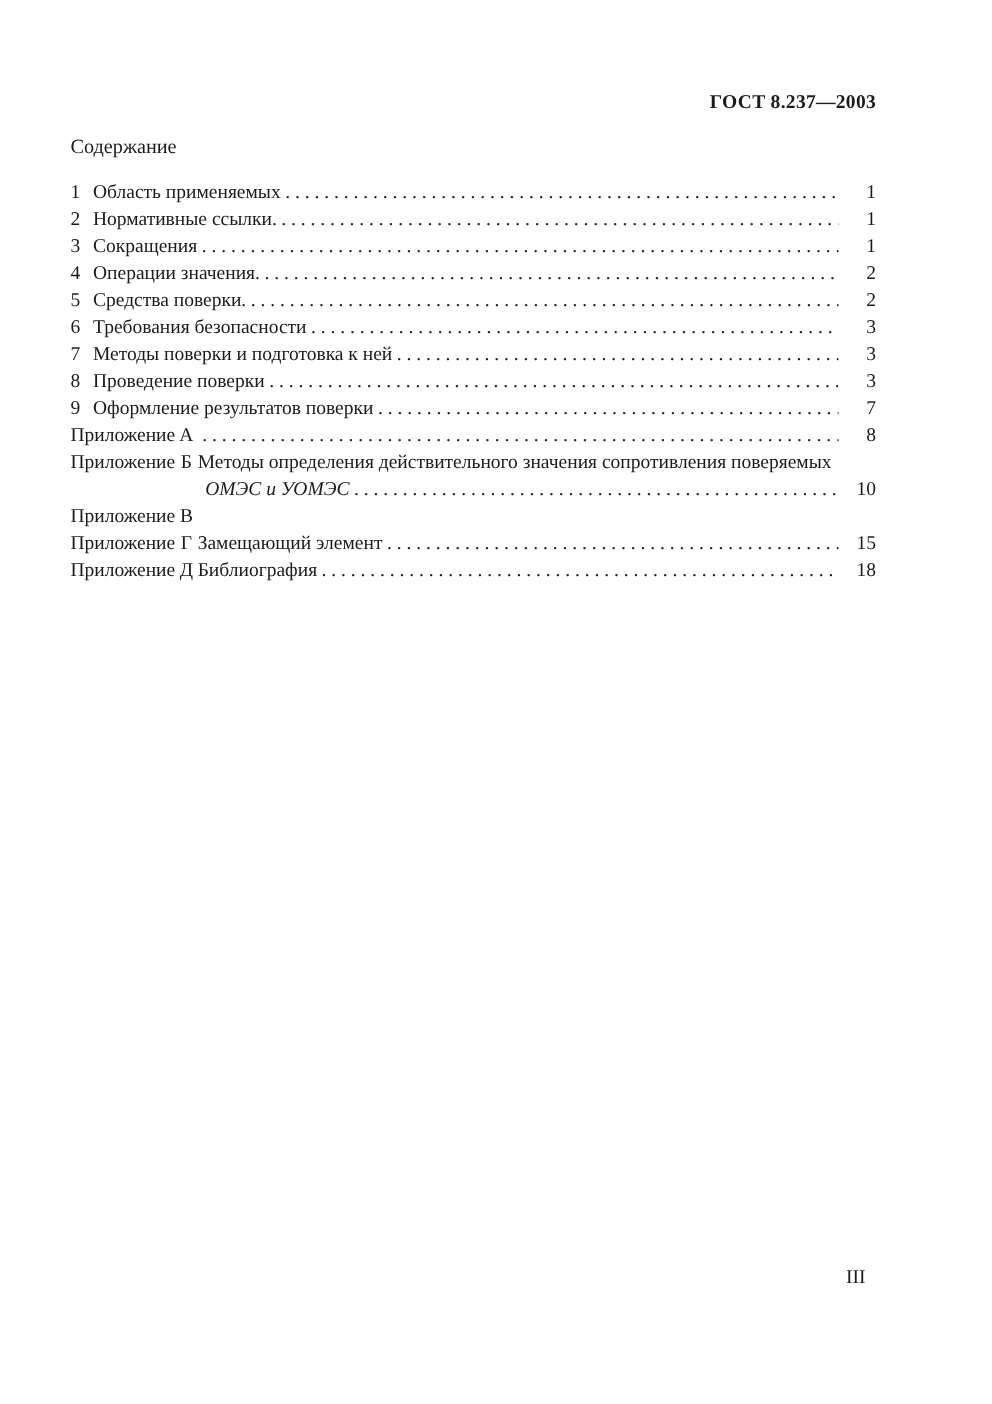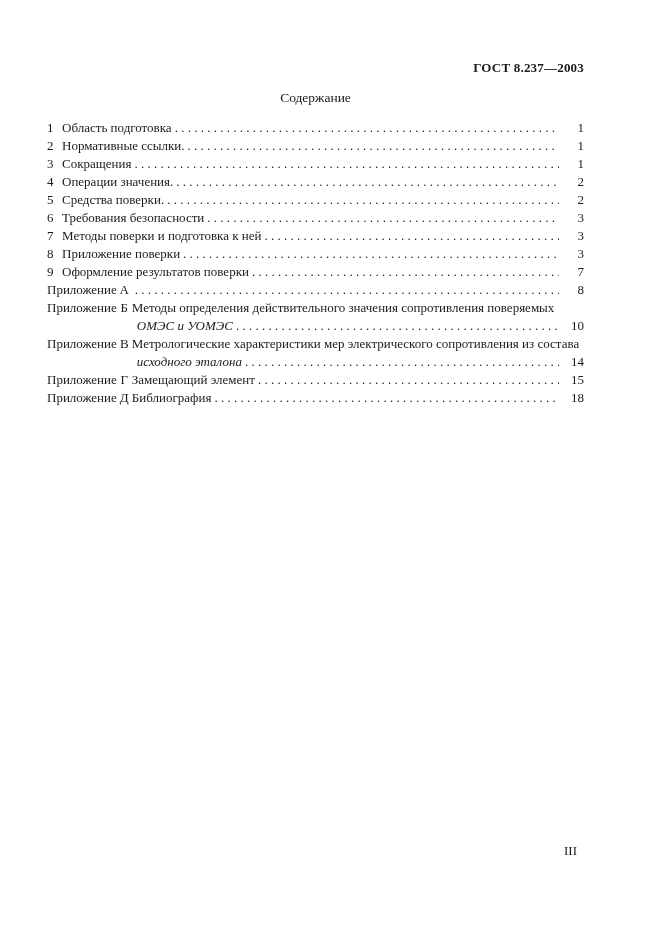--- a/index.html
+++ b/index.html
@@ -18,21 +18,21 @@
     overflow: hidden;
   }
   .doc-header {
     text-align: right;
     font-weight: bold;
     font-size: 13px;
     line-height: 18px;
     letter-spacing: 0.2px;
   }
   .toc-title {
-    text-align: center;
+    text-align: left;
     font-size: 13.5px;
     line-height: 18px;
     margin-top: 12px;
   }
   .toc { margin-top: 12px; font-size: 13px; }
   .row { display: flex; line-height: 18px; }
   .num { flex: 0 0 15px; }
   .txt { flex: 0 0 auto; white-space: nowrap; }
   .fill {
     flex: 1 1 auto;
@@ -65,21 +65,21 @@
 <div class="page">
 
   <div class="doc-header">ГОСТ 8.237—2003</div>
 
   <div class="toc-title">Содержание</div>
 
   <div class="toc">
 
     <div class="row">
       <span class="num">1</span>
-      <span class="txt">Область подготовка</span>
+      <span class="txt">Область применяемых</span>
       <span class="fill"></span>
       <span class="pg">1</span>
     </div>
     <div class="row">
       <span class="num">2</span>
       <span class="txt">Нормативные ссылки.</span>
       <span class="fill"></span>
       <span class="pg">1</span>
     </div>
     <div class="row">
@@ -107,21 +107,21 @@
       <span class="pg">3</span>
     </div>
     <div class="row">
       <span class="num">7</span>
       <span class="txt">Методы поверки и подготовка к ней</span>
       <span class="fill"></span>
       <span class="pg">3</span>
     </div>
     <div class="row">
       <span class="num">8</span>
-      <span class="txt">Приложение поверки</span>
+      <span class="txt">Проведение поверки</span>
       <span class="fill"></span>
       <span class="pg">3</span>
     </div>
     <div class="row">
       <span class="num">9</span>
       <span class="txt">Оформление результатов поверки</span>
       <span class="fill"></span>
       <span class="pg">7</span>
     </div>
 
@@ -141,28 +141,20 @@
           <span class="cont">ОМЭС и УОМЭС</span>
           <span class="fill"></span>
           <span class="pg">10</span>
         </div>
       </div>
     </div>
 
     <div class="row">
       <span class="alabel">Приложение</span>
       <span class="aletter">В</span>
-      <div class="abody">
-        <div class="aline1">Метрологические характеристики мер электрического сопротивления из состава</div>
-        <div class="aline2">
-          <span class="cont">исходного эталона</span>
-          <span class="fill"></span>
-          <span class="pg">14</span>
-        </div>
-      </div>
     </div>
 
     <div class="row">
       <span class="alabel">Приложение</span>
       <span class="aletter">Г</span>
       <span class="txt">Замещающий элемент</span>
       <span class="fill"></span>
       <span class="pg">15</span>
     </div>
 

